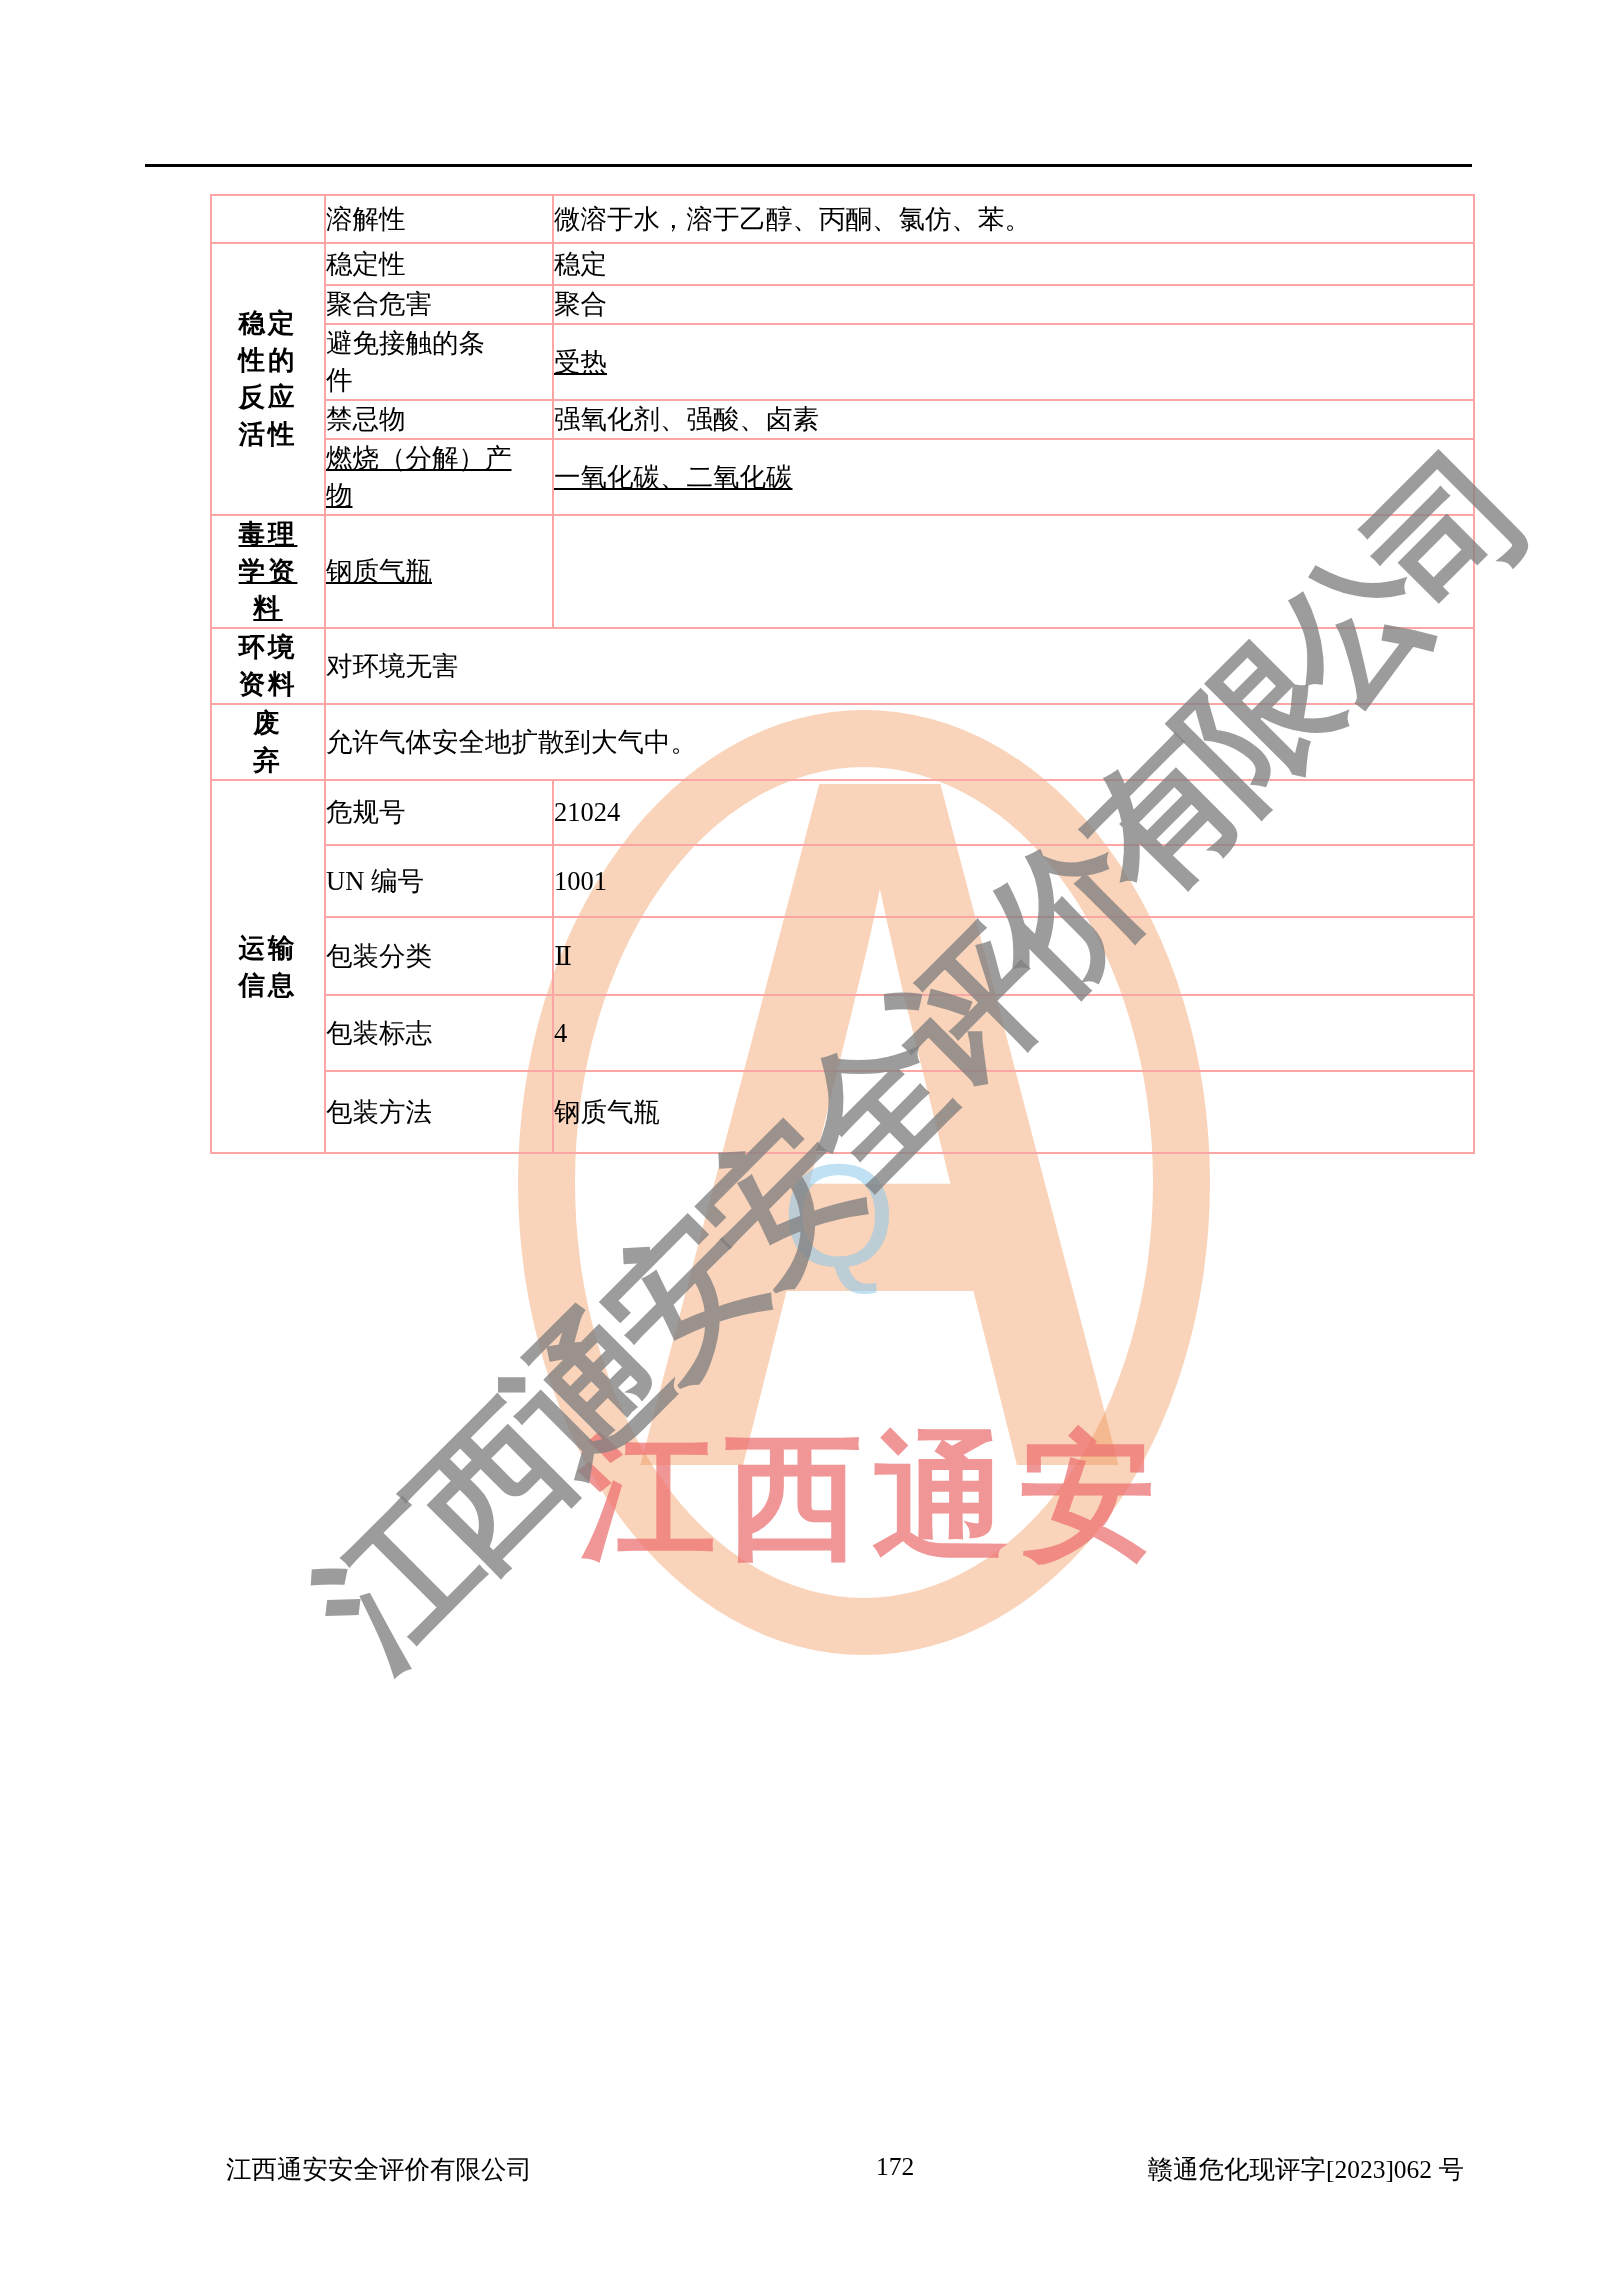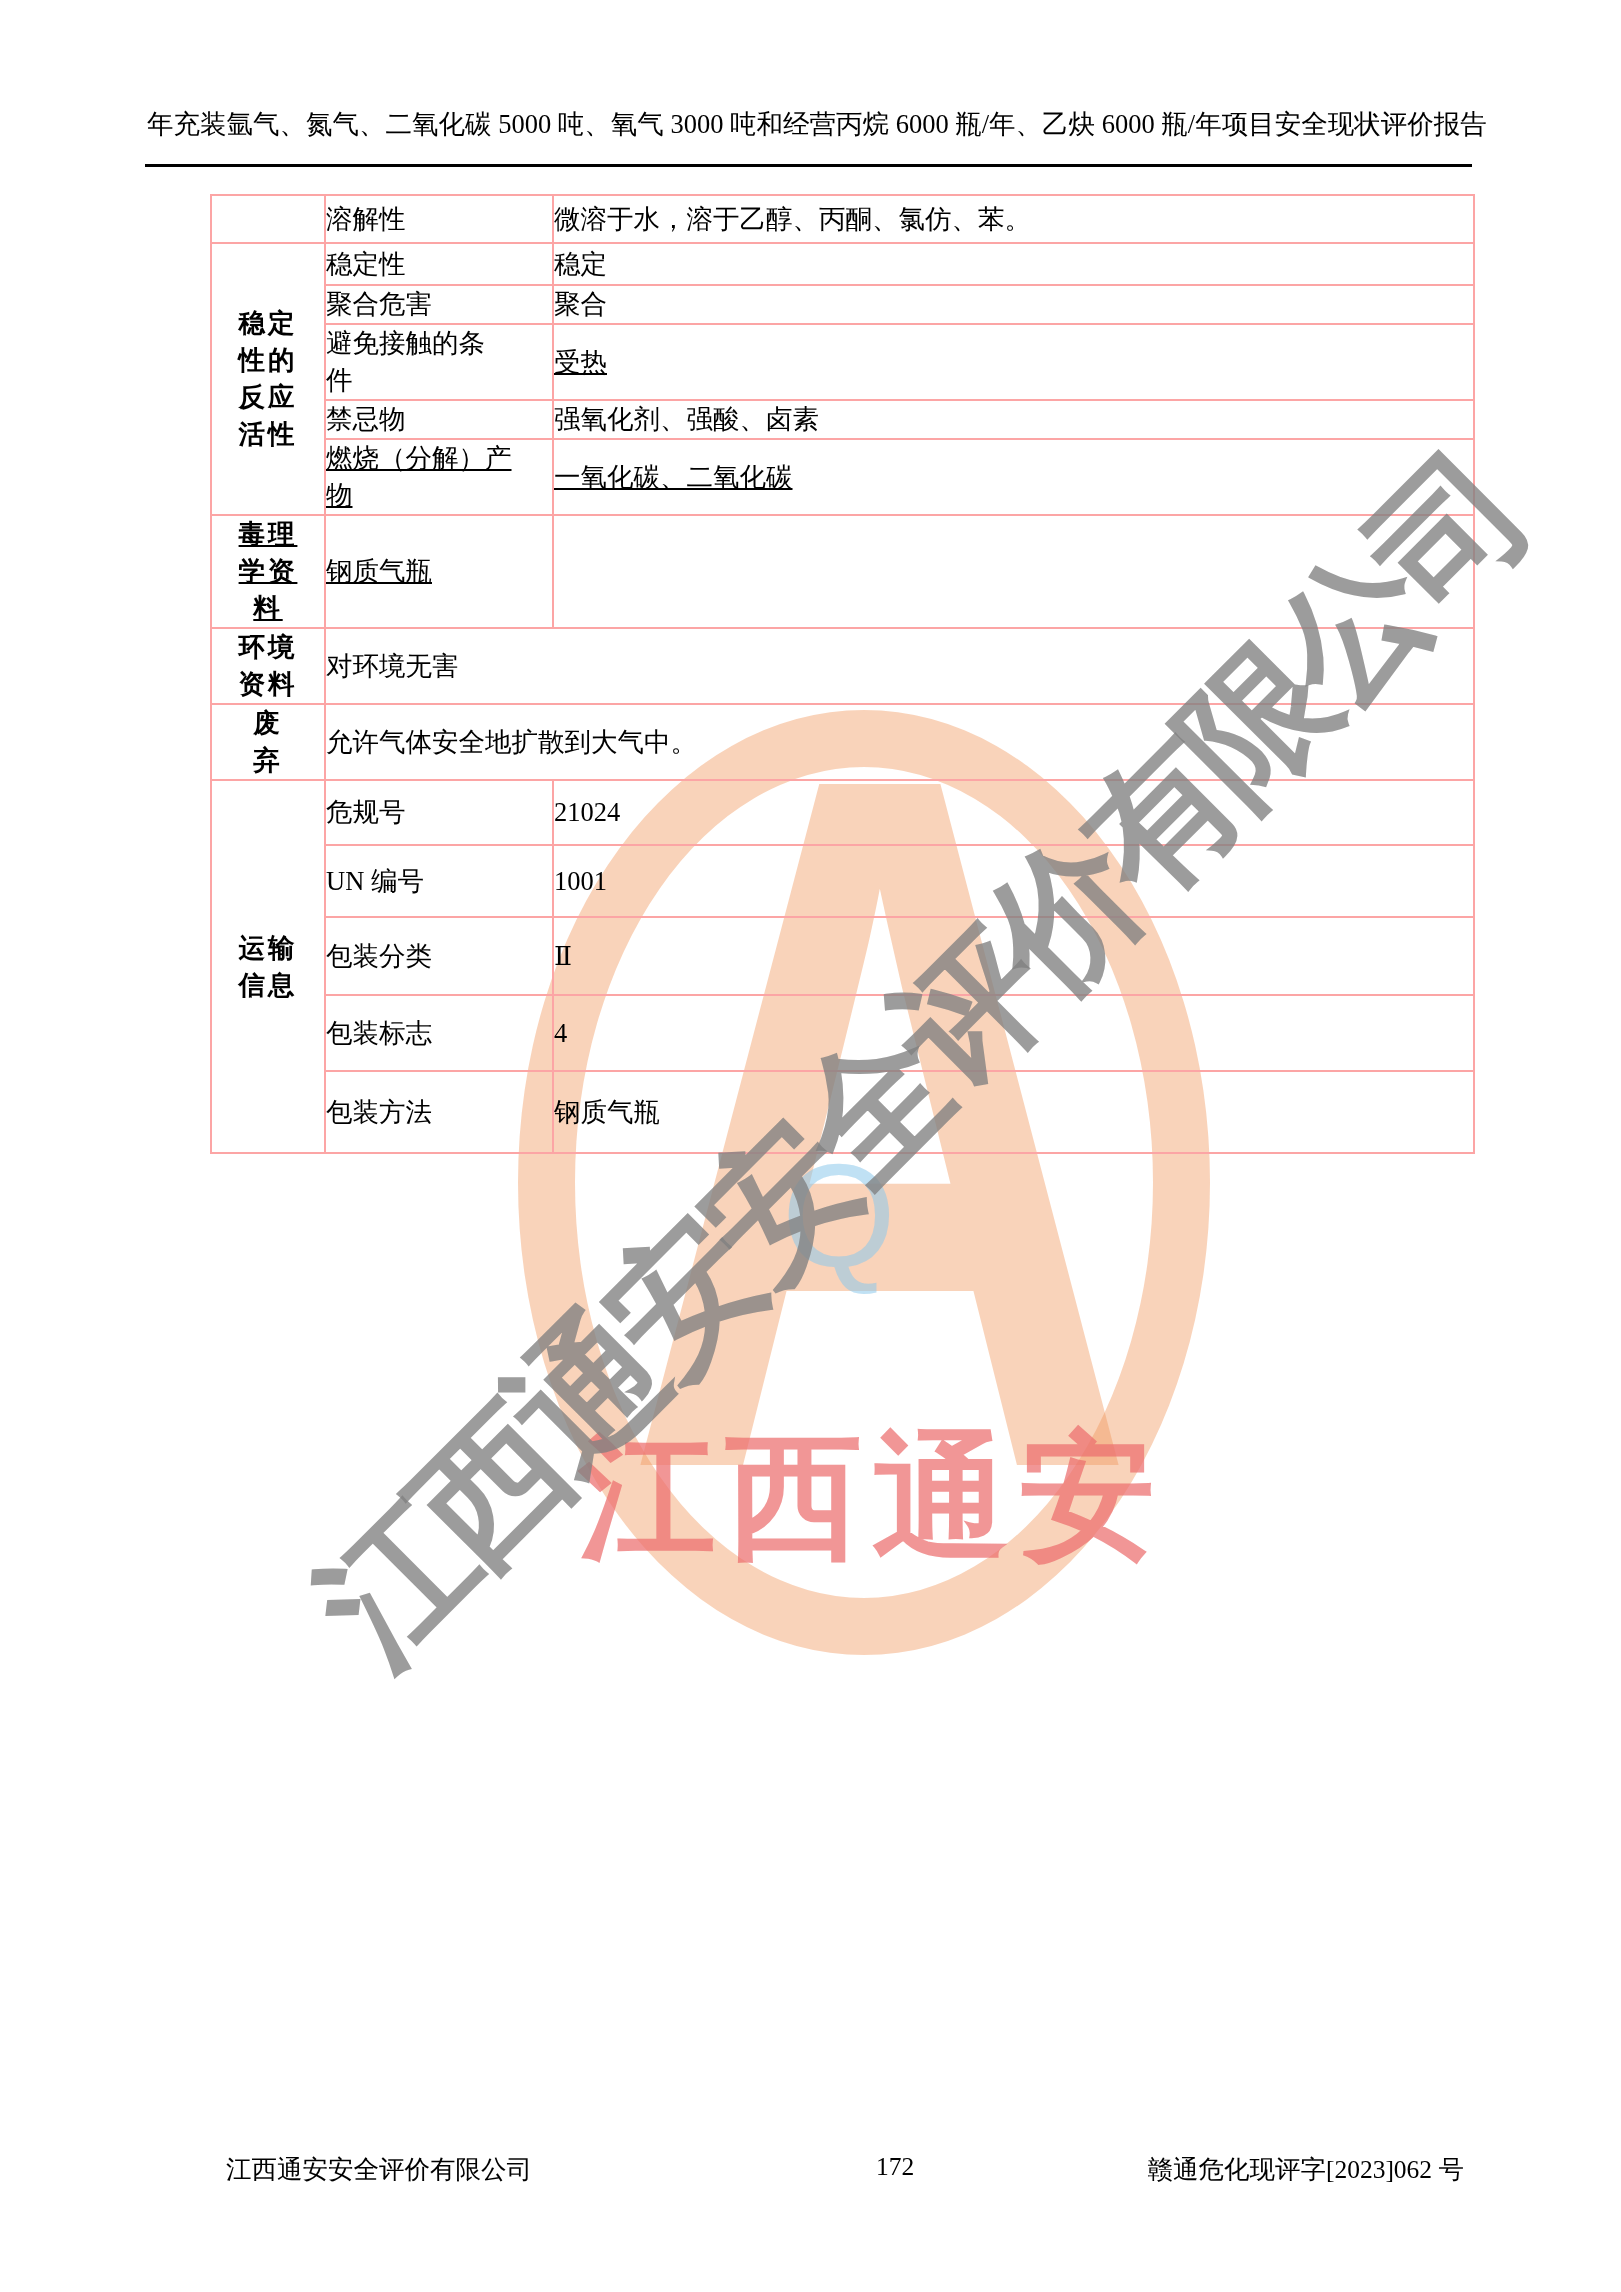--- a/index.html
+++ b/index.html
@@ -94,21 +94,20 @@
 <body>
 
 <div class="page">
 
   <div class="wm wm-ring"></div>
   <div class="wm wm-a">A</div>
   <div class="wm wm-blue-top">Q</div>
   <div class="wm wm-red">江西通安</div>
   <div class="wm wm-gray">江西通安安全评价有限公司</div>
 
-  <div class="header-title">年充装氩气、氮气、二氧化碳 5000 吨、氧气 3000 吨和经营丙烷 6000 瓶/年、乙炔 6000 瓶/年项目安全现状评价报告</div>
   <div class="header-rule"></div>
 
   <table class="doc">
     <colgroup>
       <col style="width:114px">
         <col style="width:228px">
         <col style="width:921px">
     </colgroup>
     <tbody>
       <tr class="r1">

